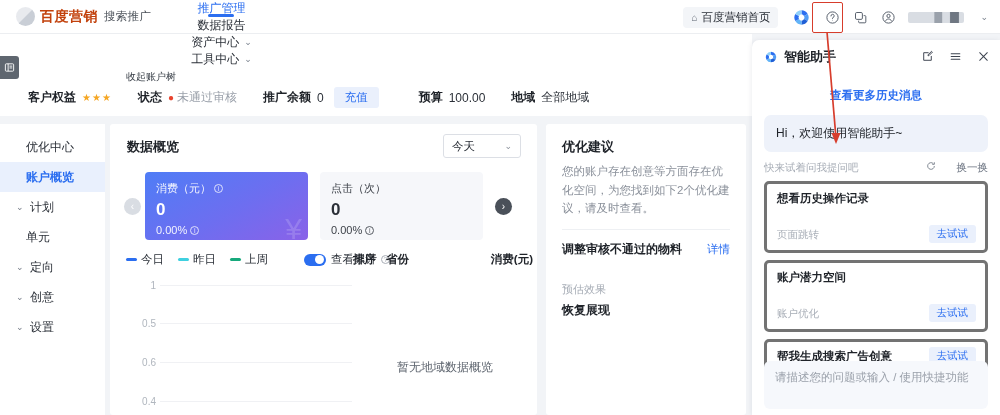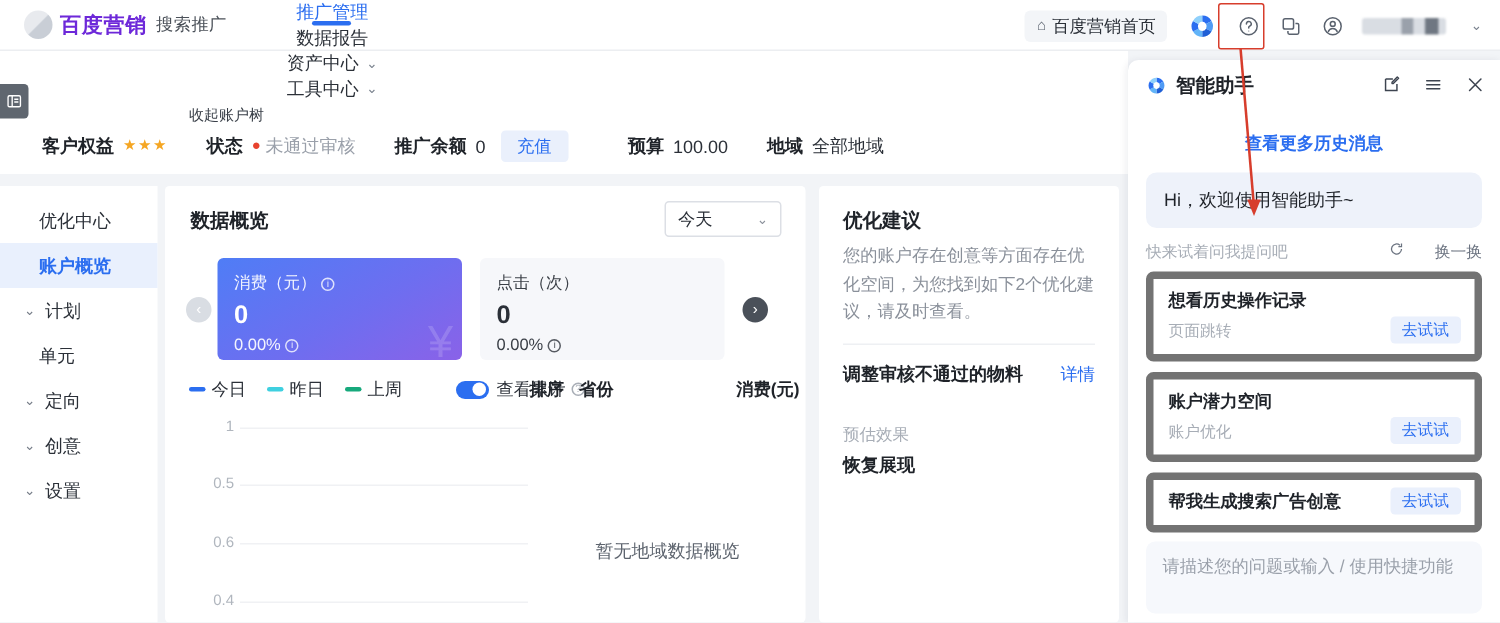--- a/index.html
+++ b/index.html
@@ -14,21 +14,21 @@
   .topnav {
     position:absolute; top:0; left:0; width:1000px; height:34px;
     background:#ffffff; border-bottom:1px solid #eceef1;
     display:flex; align-items:center; z-index:20;
   }
   .brand { display:flex; align-items:center; margin-left:16px; gap:5px; }
   .brand-mark {
     width:19px; height:19px; border-radius:50%;
     background:linear-gradient(135deg,#e8eaee 0%,#e8eaee 48%,#c9ced6 52%,#c9ced6 100%);
   }
-  .brand-name { font-size:14px; font-weight:bold; letter-spacing:.5px; color:#6d28d9; }
+  .brand-name { font-size:14px; font-weight:bold; letter-spacing:.5px; color:#c2410c; }
   .brand-sub { font-size:11.5px; color:#4b5159; margin-left:1px; letter-spacing:.3px;}
   .navtabs { display:flex; align-items:center; margin-left:26px; height:34px;flex-direction:column; }
   .navtab {
     position:relative; height:34px; display:flex; align-items:center;
     padding:0 14px; font-size:12px; color:#2b3038; cursor:pointer; white-space:nowrap;
   }
   .navtab.active { color:#2b6ef0; }
   .navtab.active:after {
     content:""; position:absolute; left:50%; transform:translateX(-50%);
     bottom:0px; width:26px; height:2.5px; background:#2b6ef0; border-radius:2px;
@@ -169,25 +169,25 @@
   .as-title { font-size:13px; font-weight:bold; color:#1f2329; }
   .as-acts { position:absolute; right:10px; top:9px; display:flex; gap:14px; align-items:center; color:#4a5059; }
   .as-act { cursor:pointer; display:flex; align-items:center; justify-content:center; width:14px; height:14px;}
   .as-history { text-align:center; font-size:11.5px; color:#2b6ef0; padding:14px 0 12px; cursor:pointer; font-weight:bold; }
 
   .bubble { margin:0 12px; background:#eef2fa; border-radius:7px 7px 7px 7px; padding:10px 12px; font-size:12px; color:#1f2329; }
   .qrow { display:flex; justify-content:space-between; align-items:center; margin:9px 12px 6px; font-size:10.5px; color:#a7adb6; }
   .refresh { display:flex; align-items:flex-start; gap:21px; color:#6b7380; cursor:pointer; }
 
   .qcard {
-    margin:0 12px 7px; background:#fff; border:5px solid #737373; border-radius:5px;
+    margin:0 12px 7px; background:#fff; border:3px solid #737373; border-radius:5px;
     padding:7px 10px 8px; position:relative;
   }
   .qc-title { font-size:11.5px; font-weight:bold; color:#1f2329; }
-  .qc-sub { font-size:10.5px; color:#a7adb6; margin-top:6px;font-family:Liberation Mono, monospace; }
+  .qc-sub { font-size:10.5px; color:#a7adb6; margin-top:22px;font-family:Liberation Mono, monospace; }
   .qc-btn {
     position:absolute; right:9px; bottom:7px; background:#eaf0fc; color:#2b6ef0;
     border-radius:3px; font-size:10.5px; padding:2px 8px; cursor:pointer;
   }
   .chips { display:flex; align-items:center; gap:6px; margin:7px 12px 0; }
   .chip-ico { width:14px; height:14px; color:#6b7380; display:flex; align-items:center; justify-content:center; cursor:pointer;}
   .chip {
     border:1px solid #cfd9ee; color:#2b3038; border-radius:11px;
     padding:3px 9px; font-size:10.5px; background:#fff; cursor:pointer; white-space:nowrap;
   }

